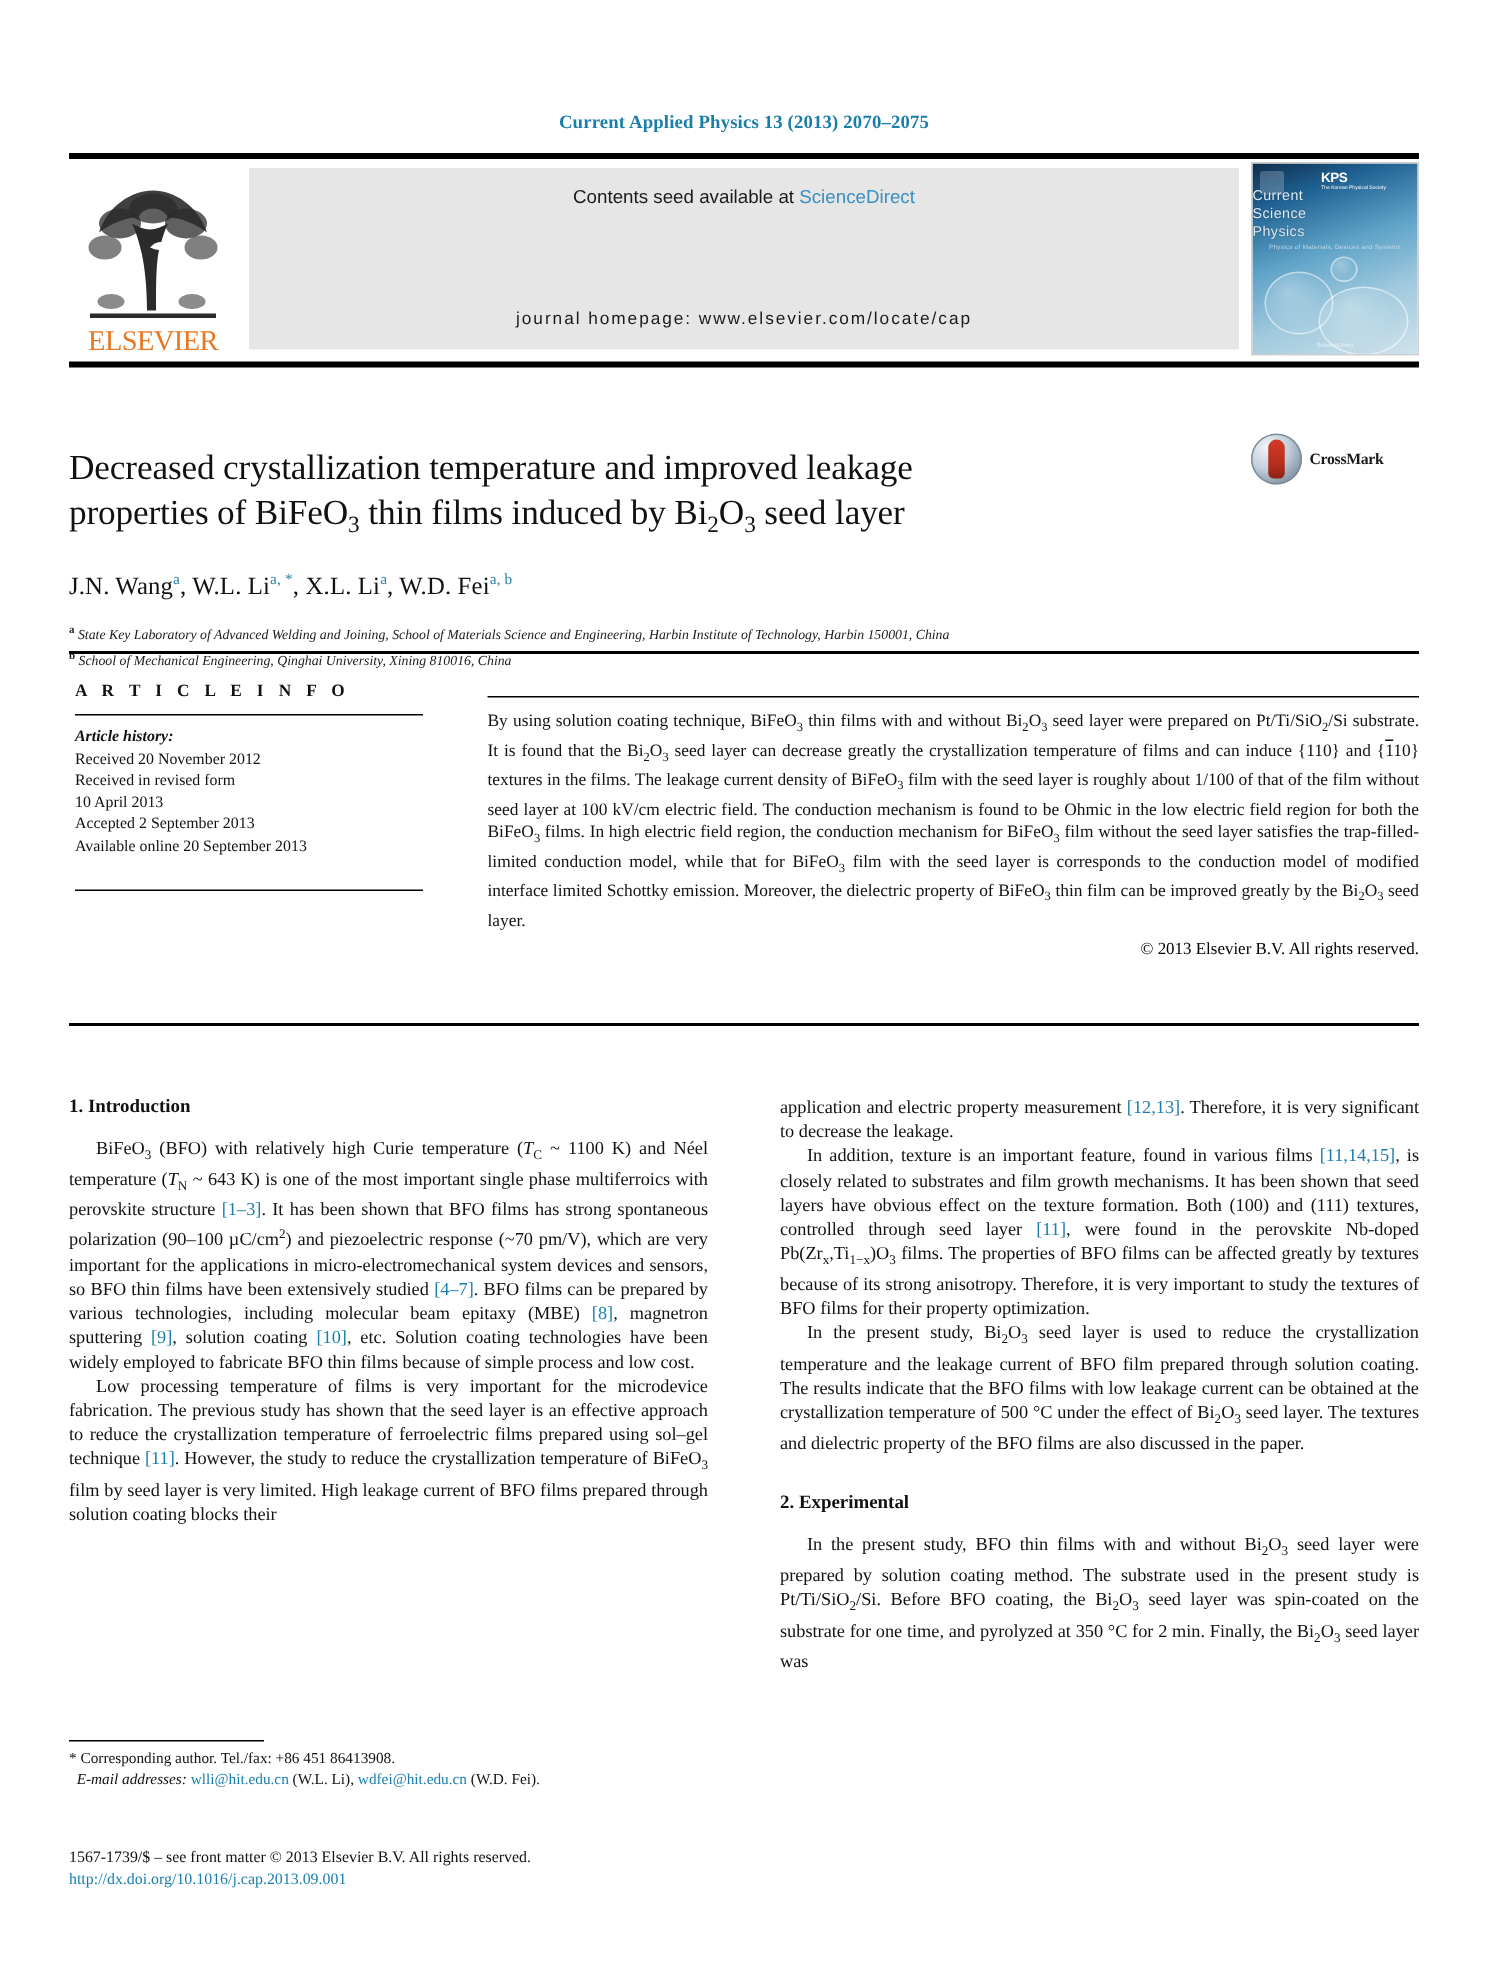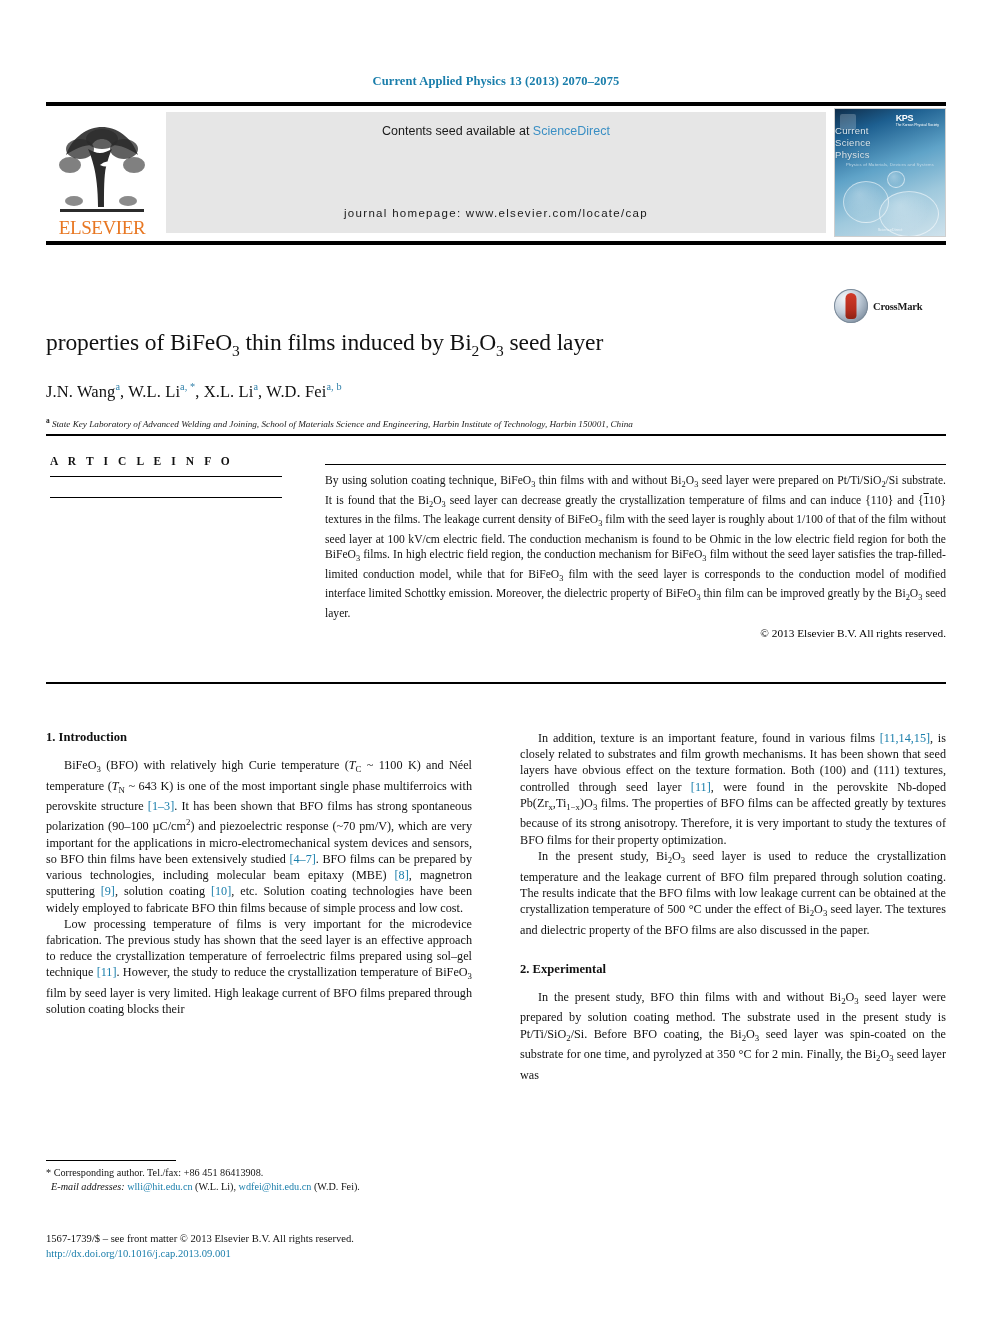--- a/index.html
+++ b/index.html
@@ -139,21 +139,21 @@
     position: absolute;
     left: 0; right: 0;
     text-align: center;
     color: #c3dae8;
     font-family: "Liberation Sans", sans-serif;
     font-size: 4.2px;
     letter-spacing: .2px;
   }
   .cover-thumb .kps {
     position: absolute;
-    right: 6px; top: 4px;
+    right: 21px; top: 4px;
     color: #fff;
     font-family: "Liberation Sans", sans-serif;
     font-size: 9px;
     font-weight: bold;
     letter-spacing: -0.3px;
   }
   .cover-thumb .kps small {
     display:block;
     font-size: 3.4px;
     font-weight: normal;
@@ -447,41 +447,50 @@
   </div>
   <div class="rule-thick-bottom"></div>
 
   <div class="title-block">
     <div class="crossmark">
       <span class="cm-badge"></span>
       <span class="cm-label">CrossMark</span>
     </div>
 
     <h1 class="article-title">
-      <br>
+      <span>Decreased crystallization temperature and improved leakage</span><br>
       <span>properties of BiFeO</span><sub>3</sub><span> thin films induced by Bi</span><sub>2</sub><span>O</span><sub>3</sub><span> seed layer</span>
     </h1>
 
     <div class="authors">
       <span>J.N. Wang</span><sup>a</sup>,
       <span>W.L. Li</span><sup>a, *</sup>,
       <span>X.L. Li</span><sup>a</sup>,
       <span>W.D. Fei</span><sup>a, b</sup>
     </div>
 
     <div class="affiliations">
       <div><sup>a</sup> <span>State Key Laboratory of Advanced Welding and Joining, School of Materials Science and Engineering, Harbin Institute of Technology, Harbin 150001, China</span></div>
+      <div><sup>b</sup> <span>School of Mechanical Engineering, Qinghai University, Xining 810016, China</span></div>
     </div>
   </div>
 
   <div class="rule-info-top"></div>
 
   <div class="info-col">
     <div class="sec-caps">A R T I C L E  I N F O</div>
     <div class="hairline"></div>
+    <div class="info-text">
+      <div class="it-head">Article history:</div>
+      <div>Received 20 November 2012</div>
+      <div>Received in revised form</div>
+      <div>10 April 2013</div>
+      <div>Accepted 2 September 2013</div>
+      <div>Available online 20 September 2013</div>
+    </div>
     <div class="hairline wide" style="margin-top:20px"></div>
   </div>
 
   <div class="abs-col">
     <div class="hairline"></div>
     <div class="abstract-body">
       By using solution coating technique, BiFeO<sub>3</sub> thin films with and without Bi<sub>2</sub>O<sub>3</sub> seed layer were prepared on Pt/Ti/SiO<sub>2</sub>/Si substrate. It is found that the Bi<sub>2</sub>O<sub>3</sub> seed layer can decrease greatly the crystallization temperature of films and can induce {110} and {<span class="ovl">1</span>10} textures in the films. The leakage current density of BiFeO<sub>3</sub> film with the seed layer is roughly about 1/100 of that of the film without seed layer at 100 kV/cm electric field. The conduction mechanism is found to be Ohmic in the low electric field region for both the BiFeO<sub>3</sub> films. In high electric field region, the conduction mechanism for BiFeO<sub>3</sub> film without the seed layer satisfies the trap-filled-limited conduction model, while that for BiFeO<sub>3</sub> film with the seed layer is corresponds to the conduction model of modified interface limited Schottky emission. Moreover, the dielectric property of BiFeO<sub>3</sub> thin film can be improved greatly by the Bi<sub>2</sub>O<sub>3</sub> seed layer.
     </div>
     <div class="copyright">© 2013 Elsevier B.V. All rights reserved.</div>
   </div>
@@ -494,20 +503,23 @@
       <h2 class="sec">1. Introduction</h2>
       <p class="body">
         BiFeO<sub>3</sub> (BFO) with relatively high Curie temperature (<span class="it">T</span><sub>C</sub> ~ 1100 K) and Néel temperature (<span class="it">T</span><sub>N</sub> ~ 643 K) is one of the most important single phase multiferroics with perovskite structure <span class="ref">[1–3]</span>. It has been shown that BFO films has strong spontaneous polarization (90–100 µC/cm<sup>2</sup>) and piezoelectric response (~70 pm/V), which are very important for the applications in micro-electromechanical system devices and sensors, so BFO thin films have been extensively studied <span class="ref">[4–7]</span>. BFO films can be prepared by various technologies, including molecular beam epitaxy (MBE) <span class="ref">[8]</span>, magnetron sputtering <span class="ref">[9]</span>, solution coating <span class="ref">[10]</span>, etc. Solution coating technologies have been widely employed to fabricate BFO thin films because of simple process and low cost.
       </p>
       <p class="body">
         Low processing temperature of films is very important for the microdevice fabrication. The previous study has shown that the seed layer is an effective approach to reduce the crystallization temperature of ferroelectric films prepared using sol–gel technique <span class="ref">[11]</span>. However, the study to reduce the crystallization temperature of BiFeO<sub>3</sub> film by seed layer is very limited. High leakage current of BFO films prepared through solution coating blocks their
       </p>
     </div>
 
     <div class="col">
+      <p class="body" style="text-indent:0">
+        application and electric property measurement <span class="ref">[12,13]</span>. Therefore, it is very significant to decrease the leakage.
+      </p>
       <p class="body">
         In addition, texture is an important feature, found in various films <span class="ref">[11,14,15]</span>, is closely related to substrates and film growth mechanisms. It has been shown that seed layers have obvious effect on the texture formation. Both (100) and (111) textures, controlled through seed layer <span class="ref">[11]</span>, were found in the perovskite Nb-doped Pb(Zr<sub>x</sub>,Ti<sub>1−x</sub>)O<sub>3</sub> films. The properties of BFO films can be affected greatly by textures because of its strong anisotropy. Therefore, it is very important to study the textures of BFO films for their property optimization.
       </p>
       <p class="body">
         In the present study, Bi<sub>2</sub>O<sub>3</sub> seed layer is used to reduce the crystallization temperature and the leakage current of BFO film prepared through solution coating. The results indicate that the BFO films with low leakage current can be obtained at the crystallization temperature of 500 °C under the effect of Bi<sub>2</sub>O<sub>3</sub> seed layer. The textures and dielectric property of the BFO films are also discussed in the paper.
       </p>
       <h2 class="sec spaced">2. Experimental</h2>
       <p class="body">
         In the present study, BFO thin films with and without Bi<sub>2</sub>O<sub>3</sub> seed layer were prepared by solution coating method. The substrate used in the present study is Pt/Ti/SiO<sub>2</sub>/Si. Before BFO coating, the Bi<sub>2</sub>O<sub>3</sub> seed layer was spin-coated on the substrate for one time, and pyrolyzed at 350 °C for 2 min. Finally, the Bi<sub>2</sub>O<sub>3</sub> seed layer was
       </p>

